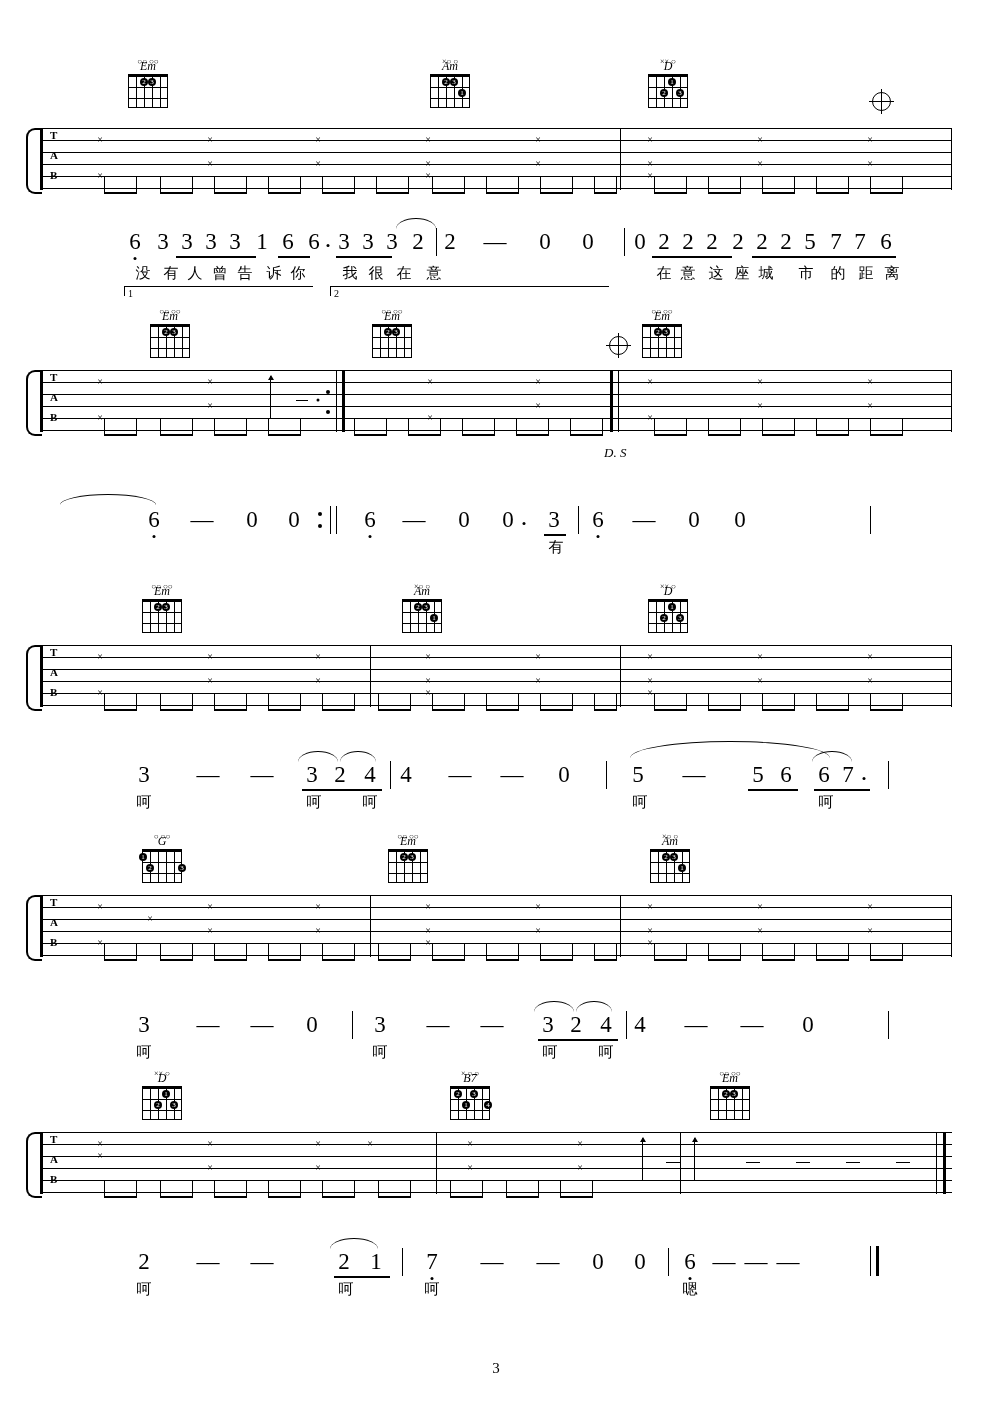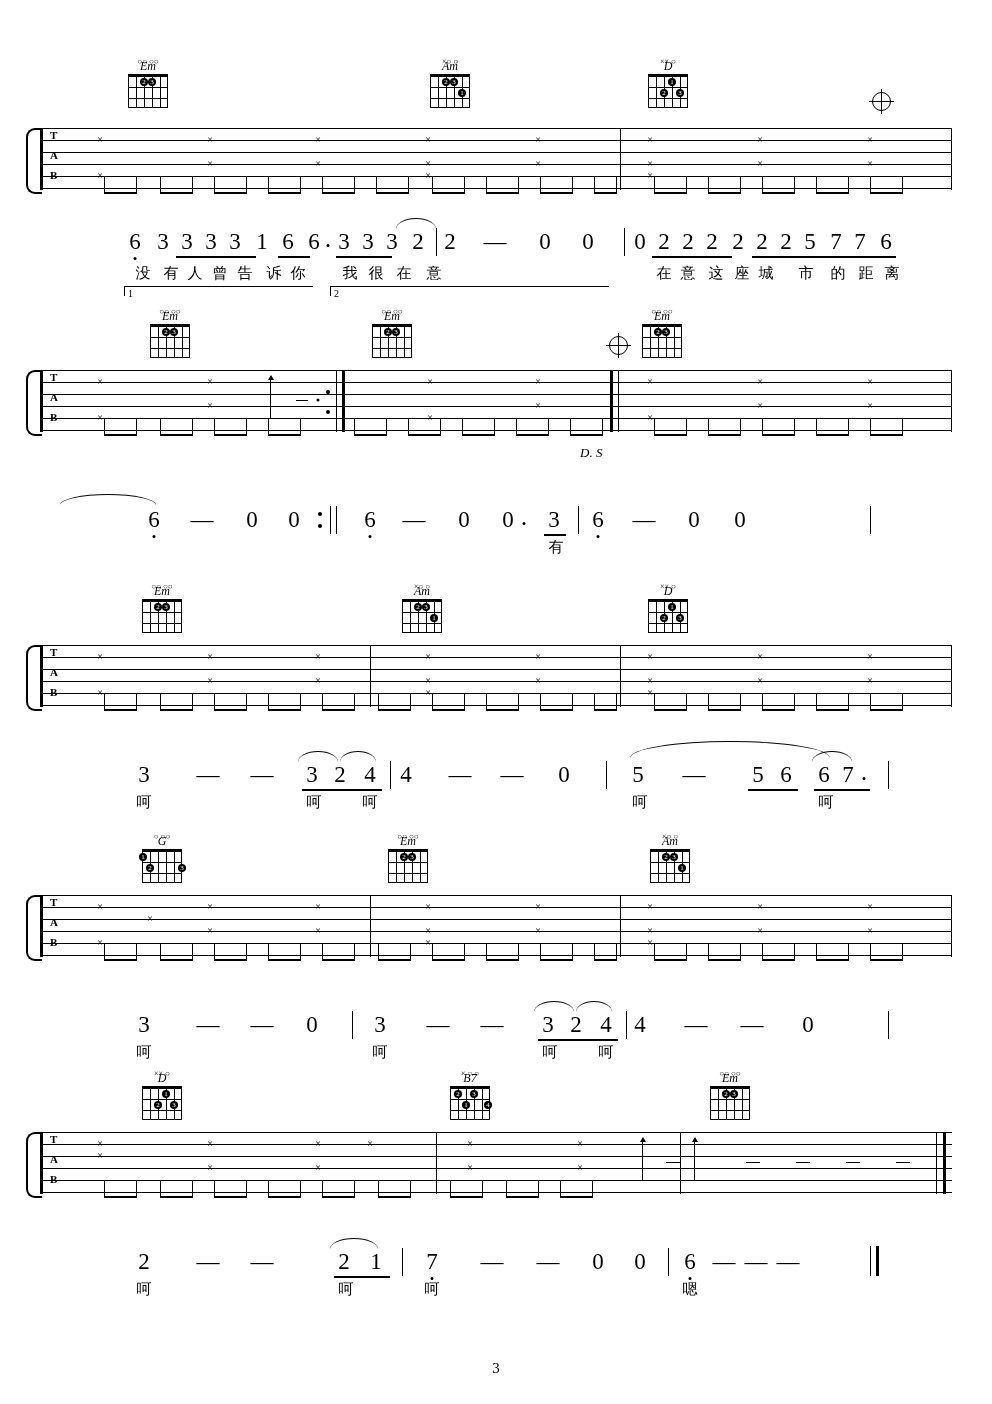--- a/index.html
+++ b/index.html
@@ -594,21 +594,21 @@
       <div class="stem" style="left:754px; top:48px; height:18px;"></div>
       <div class="beam" style="left:722px; top:64px; width:32px;"></div>
       <div class="stem" style="left:776px; top:48px; height:18px;"></div>
       <div class="stem" style="left:808px; top:48px; height:18px;"></div>
       <div class="beam" style="left:776px; top:64px; width:32px;"></div>
       <div class="stem" style="left:830px; top:48px; height:18px;"></div>
       <div class="stem" style="left:862px; top:48px; height:18px;"></div>
       <div class="beam" style="left:830px; top:64px; width:32px;"></div>
     </div>
 
-    <div class="dstext" style="left:540px; top:135px;">D. S</div>
+    <div class="dstext" style="left:564px; top:135px;">D. S</div>
 
     <div class="numrow" style="top:198px;">
       <div class="slur" style="left:20px; top:-14px; width:96px;"></div>
       <div class="num" style="left:114px;">6</div>
       <div class="lowdot" style="left:114px; top:27px;"></div>
       <div class="num" style="left:162px;">—</div>
       <div class="num" style="left:212px;">0</div>
       <div class="num" style="left:254px;">0</div>
       <div class="vbar" style="left:290px; top:-2px; height:28px;"></div>
       <div class="vbar" style="left:296px; top:-2px; height:28px;"></div>

